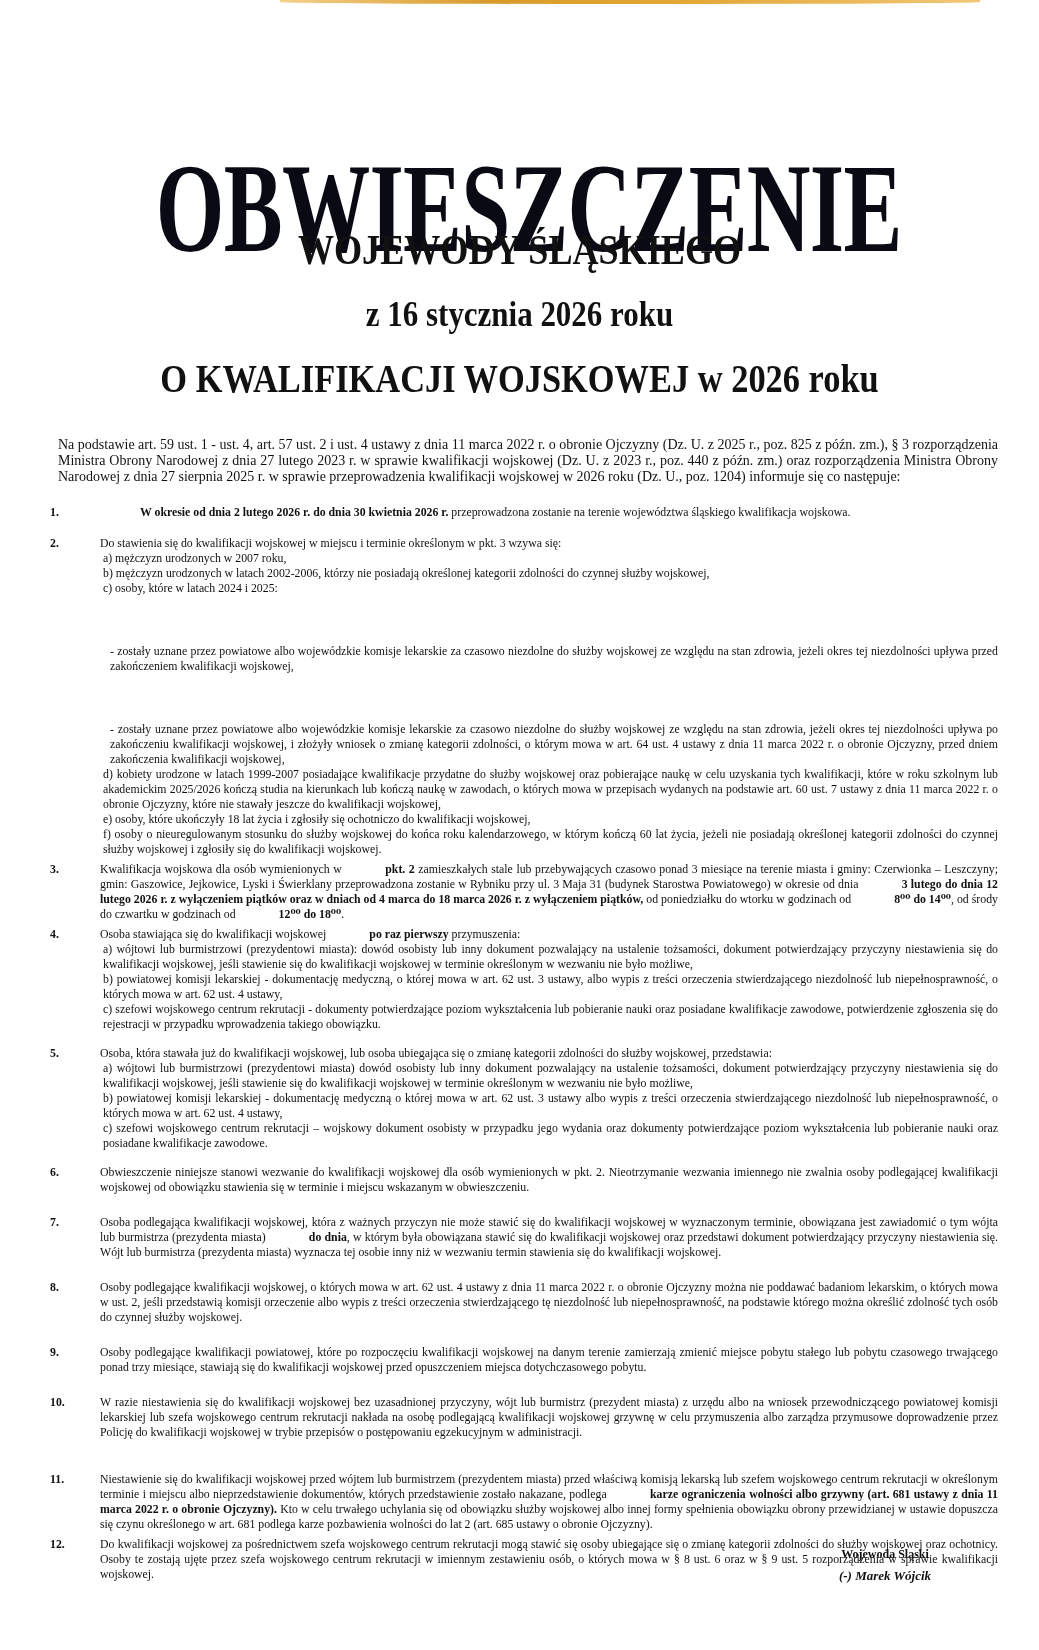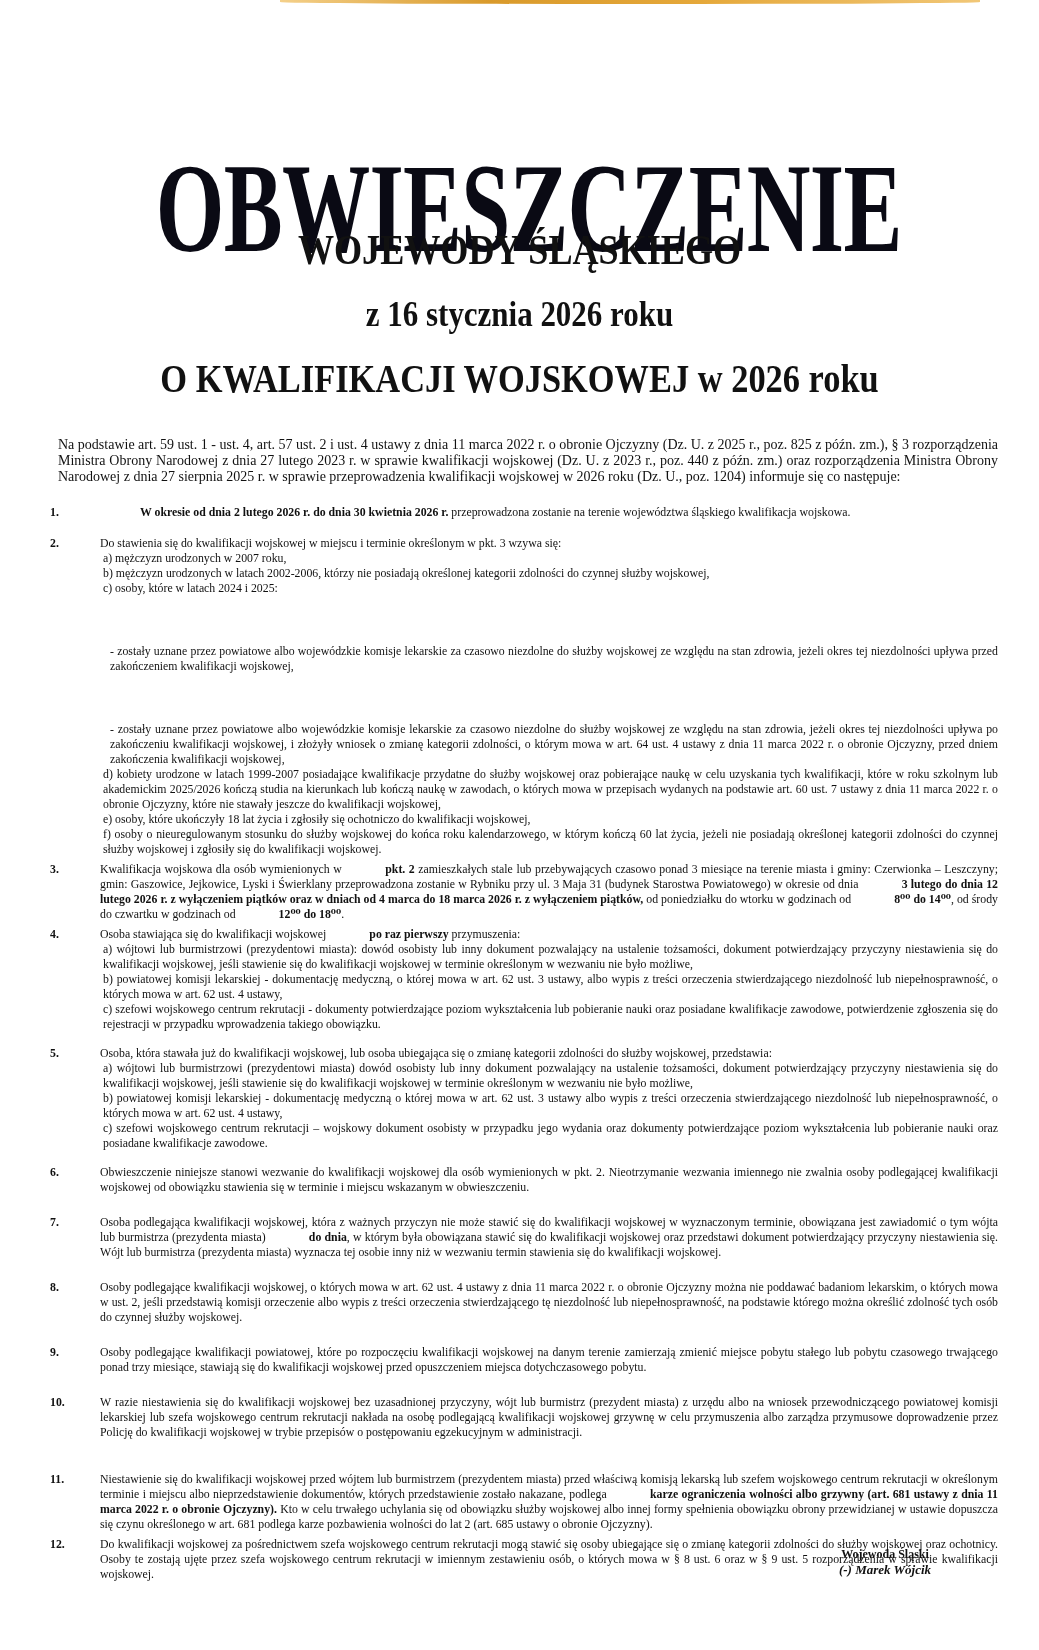--- a/index.html
+++ b/index.html
@@ -30,21 +30,21 @@
   .item { display: flex; margin-bottom: 14px; }
   .num { width: 50px; flex: none; font-weight: 700; }
   .body { flex: 1; text-align: justify; }
   .sub { padding-left: 3px; }
   .dash { padding-left: 10px; margin-top: 48px; }
   b { font-weight: 700; margin-left: 40px; }
   .item-tight { margin-bottom: 5px; }
 
   .sign { position: absolute; left: 820px; top: 1547px; text-align: center; width: 130px; }
   .sign-title { font-weight: 700; font-size: 12px; }
-  .sign-name { font-weight: 700; font-style: italic; font-size: 13px; margin-top: 0; }
+  .sign-name { font-weight: 700; font-style: italic; font-size: 13px; margin-top: 6px; }
 </style>
 </head>
 <body>
 
 <div class="top-strip"></div>
 
 <h1 class="title">OBWIESZCZENIE</h1>
 <div class="subhead sub1">WOJEWODY ŚLĄSKIEGO</div>
 <div class="subhead sub2">z 16 stycznia 2026 roku</div>
 <div class="subhead sub3">O KWALIFIKACJI WOJSKOWEJ w 2026 roku</div>

